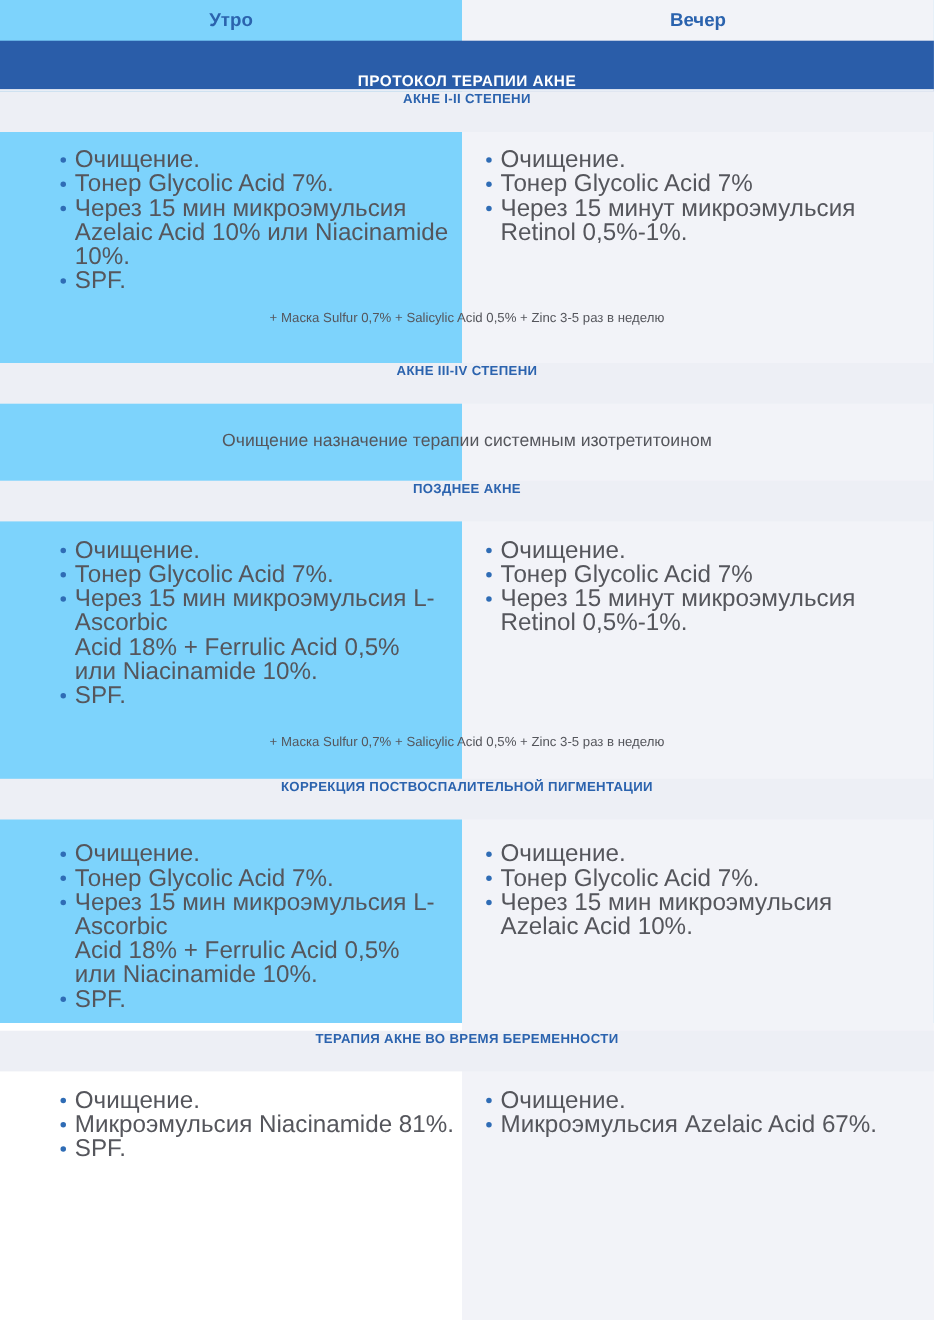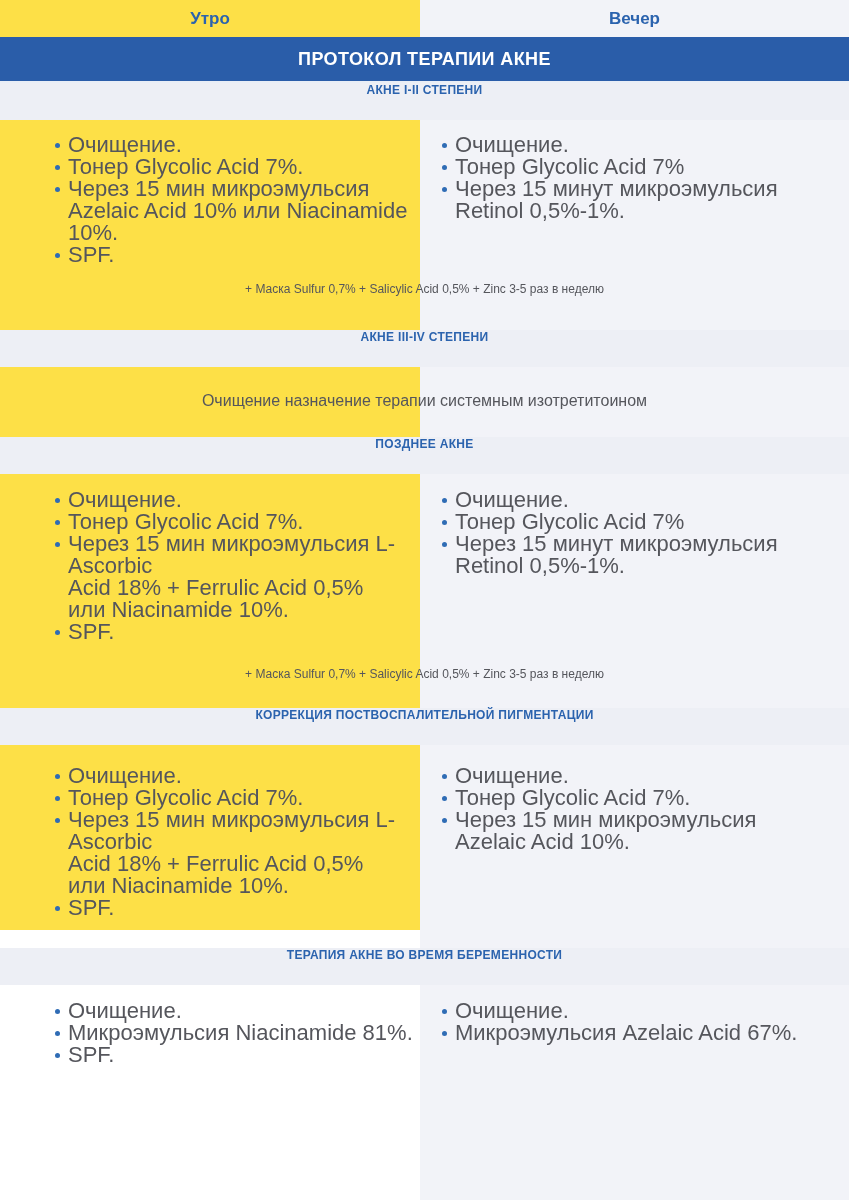--- a/index.html
+++ b/index.html
@@ -1,37 +1,37 @@
 <!DOCTYPE html>
 <html lang="ru"><head>
 <meta charset="utf-8">
 <style>
   html,body{margin:0;padding:0;}
   body{
     width:849px;height:1200px;
     font-family:"Liberation Sans","DejaVu Sans",sans-serif;
     background:#ffffff;overflow:hidden;
   }
-  .page{position:relative;width:849px;height:930px;background:#fde047;}
+  .page{position:relative;width:849px;height:930px;background:#7dd3fc;}
   .evening-col-bg{
     position:absolute;left:420px;top:0;width:429px;height:1200px;
     background:#f2f3f8;z-index:0;
   }
   .content{position:relative;z-index:1;}
 
   .time-header{display:flex;height:37px;}
   .time-cell{display:flex;align-items:center;justify-content:center;
     color:#2b63ae;font-weight:700;font-size:17px;}
   .time-cell.m{width:420px;}
   .time-cell.e{width:429px;text-align:center;}
 
   .main-banner{
     height:44px;background:#2a5da9;border-bottom:2px solid #e9eef6;
-    display:flex;align-items:center;justify-content:center;
-    color:#ffffff;font-weight:700;font-size:18px;letter-spacing:.4px;
+    display:flex;align-items:flex-end;justify-content:center;
+    color:#ffffff;font-weight:700;font-size:14px;letter-spacing:.4px;
   }
 
   .section-banner{
     height:37px;background:#edeff5;
     display:flex;align-items:flex-start;justify-content:center;
     color:#2b63ae;font-weight:700;font-size:12px;letter-spacing:.3px;
   }
 
   .cols{display:flex;}
   .col{box-sizing:border-box;}
@@ -46,21 +46,21 @@
 
   .footnote{text-align:center;font-size:12px;line-height:22px;color:#55565c;}
   .fn-1{margin-top:12px;margin-bottom:30px;}
   .fn-2{margin-top:20px;margin-bottom:23px;}
 
   .center-note{text-align:center;font-size:16px;line-height:22px;color:#55565c;
     margin-top:23px;margin-bottom:25px;}
 
   .cols.c2 .col{padding-top:15px;}
   .cols.c3 .col{padding-top:20px;}
-  .banner-pregnancy{margin-top:29px;}
+  .banner-pregnancy{margin-top:18px;}
   .cols.c4 .col{padding-top:15px;}
 </style>
 </head>
 <body>
 
 <div class="page">
   <div class="evening-col-bg"></div>
   <div class="content">
 
     <div class="time-header">

